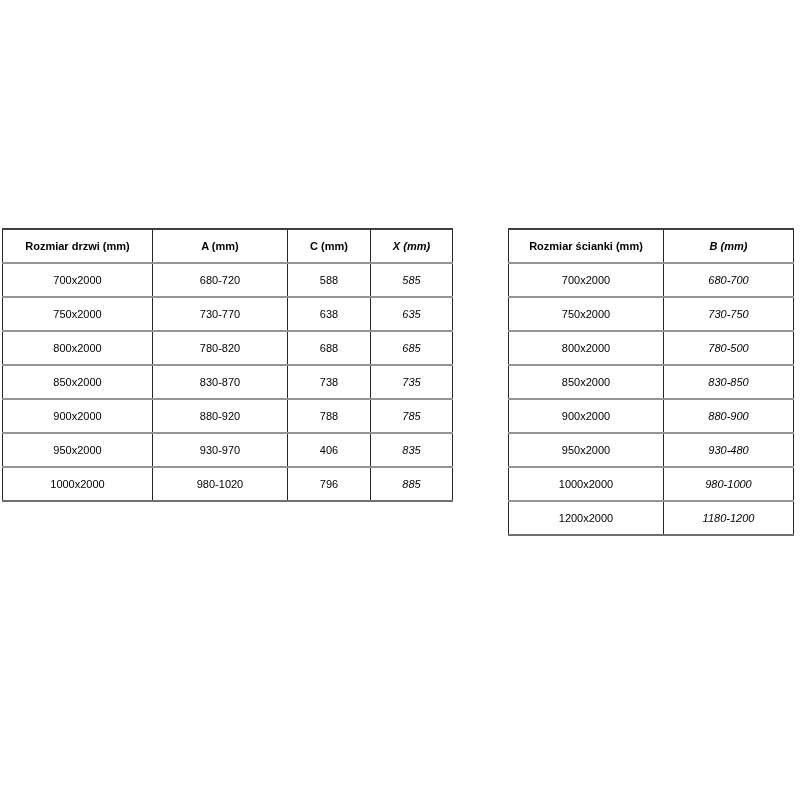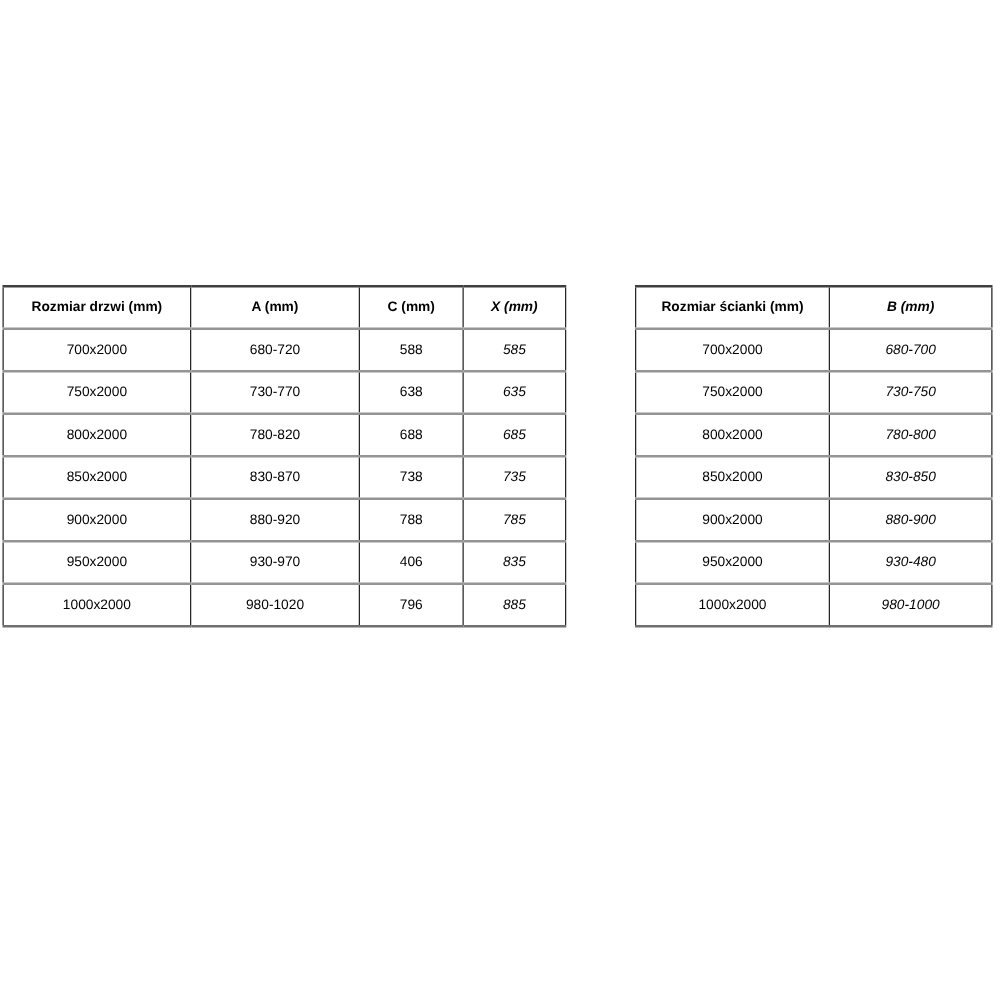--- a/index.html
+++ b/index.html
@@ -118,34 +118,38 @@
       <tr>
         <td>700x2000</td>
         <td>680-700</td>
       </tr>
       <tr>
         <td>750x2000</td>
         <td>730-750</td>
       </tr>
       <tr>
         <td>800x2000</td>
-        <td>780-800</td>
+        <td>780-500</td>
       </tr>
       <tr>
         <td>850x2000</td>
         <td>830-850</td>
       </tr>
       <tr>
         <td>900x2000</td>
         <td>880-900</td>
       </tr>
       <tr>
         <td>950x2000</td>
         <td>930-480</td>
       </tr>
       <tr>
         <td>1000x2000</td>
         <td>980-1000</td>
       </tr>
+      <tr>
+        <td>1200x2000</td>
+        <td>1180-1200</td>
+      </tr>
     </tbody>
   </table>
 
 </div>
 
 </body></html>

